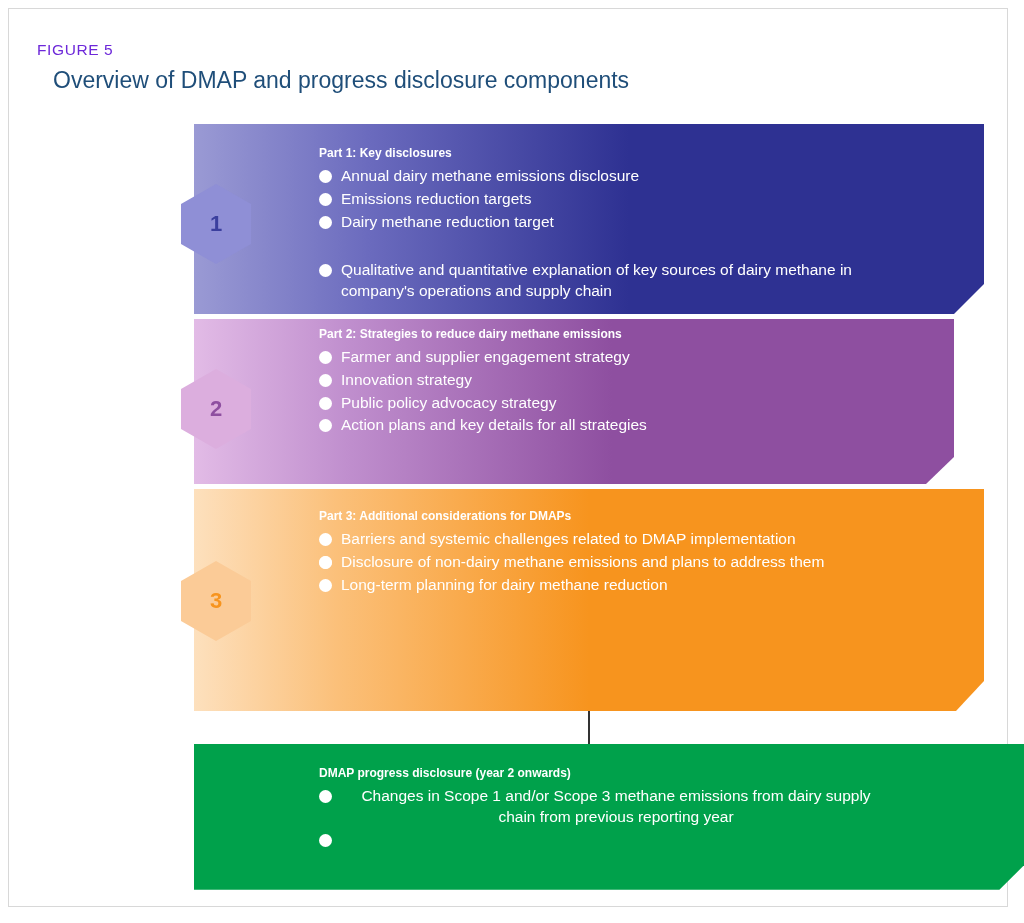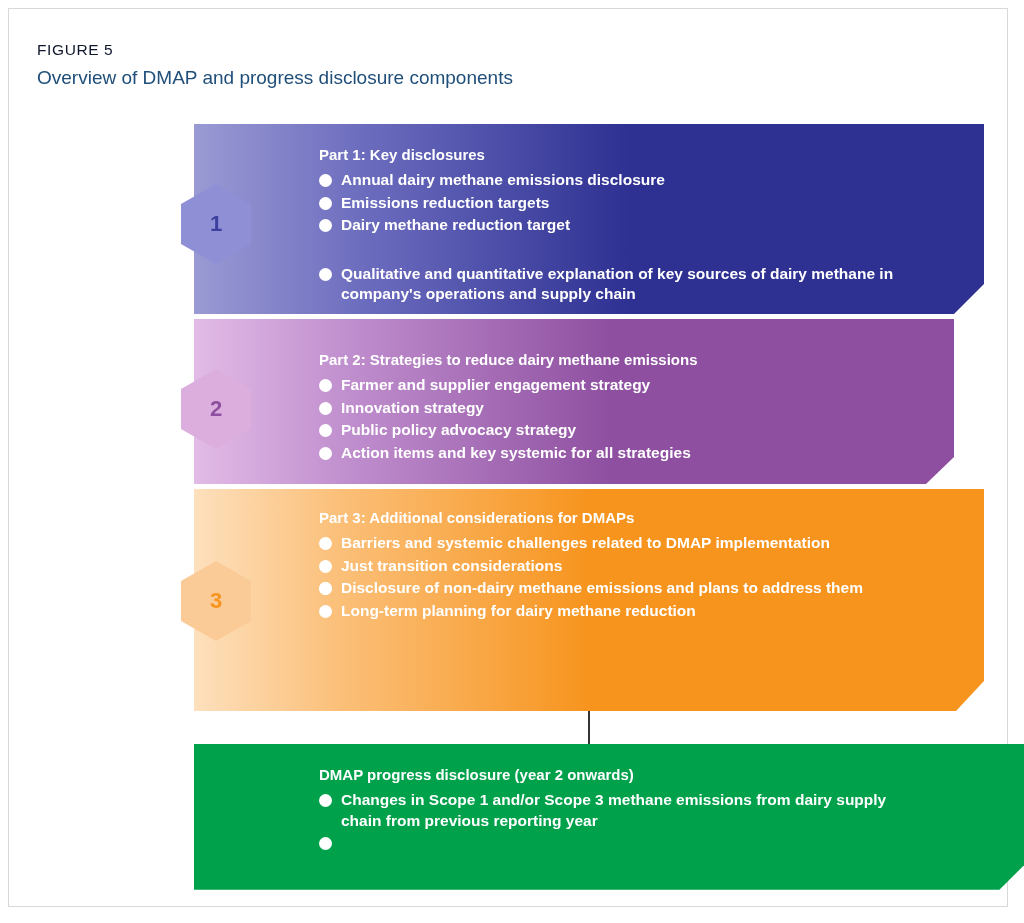--- a/index.html
+++ b/index.html
@@ -23,28 +23,28 @@
     border: 1px solid #d8d8d8;
     background: #ffffff;
     box-sizing: border-box;
   }
   .fig-label {
     position: absolute;
     left: 28px;
     top: 32px;
     font-size: 15.5px;
     letter-spacing: 0.6px;
-    color: #0f172a;
+    color: #6d28d9;
     font-family: "Liberation Sans", sans-serif;
   }
   .fig-title {
     position: absolute;
-    left: 28px;
+    left: 44px;
     top: 58px;
-    font-size: 19px;
+    font-size: 23px;
     color: #1f4e79;
     font-family: "Liberation Sans", sans-serif;
   }
 
   
   #diagram {
     position: absolute;
     left: 0;
     top: 105px;
     width: 998px;
@@ -64,39 +64,38 @@
     position: absolute;
     top: 0;
     left: 0;
     right: 0;
     bottom: 0;
     padding-left: 300px;
     padding-top: 18px;
     box-sizing: border-box;
   }
   .band-title {
-    font-size: 15px;
+    font-size: 12px;
     font-weight: bold;
     color: #ffffff;
     margin-bottom: 6px;
     line-height: 1.2;
   }
   ul.band-list {
     list-style: none;
     margin: 0;
     padding: 0;
   }
   ul.band-list li {
     position: relative;
     padding-left: 22px;
     font-size: 15.5px;
     line-height: 1.33;
     color: #ffffff;
     margin-bottom: 2px;
-    font-weight: bold;
   }
   ul.band-list li .bullet {
     position: absolute;
     left: 0;
     top: 4px;
     width: 13px;
     height: 13px;
     border-radius: 50%;
     background: #ffffff;
     display: block;
@@ -163,27 +162,27 @@
         <defs>
           <linearGradient id="grad2" x1="0" y1="0" x2="1" y2="0">
             <stop offset="0%" stop-color="#e2bbe6"></stop>
             <stop offset="20%" stop-color="#c08fce"></stop>
             <stop offset="55%" stop-color="#8e4fa0"></stop>
             <stop offset="100%" stop-color="#8e4fa0"></stop>
           </linearGradient>
         </defs>
         <polygon points="0,0 760,0 760,138 732,165 0,165" fill="url(#grad2)"></polygon>
       </svg>
-      <div class="band-content" style="padding-left:125px; padding-top:32px;">
+      <div class="band-content" style="padding-left:125px; padding-top:8px;">
         <div class="band-title">Part 2: Strategies to reduce dairy methane emissions</div>
         <ul class="band-list">
           <li><span class="bullet"></span><span>Farmer and supplier engagement strategy</span></li>
           <li><span class="bullet"></span><span>Innovation strategy</span></li>
           <li><span class="bullet"></span><span>Public policy advocacy strategy</span></li>
-          <li><span class="bullet"></span><span>Action items and key systemic for all strategies</span></li>
+          <li><span class="bullet"></span><span>Action plans and key details for all strategies</span></li>
         </ul>
       </div>
     </div>
     <div class="hex" style="left:172px; top:255px; background:#dcaede; color:#8e4fa0;">
       <span>2</span>
     </div>
 
     <div class="band" style="left:185px; top:375px; width:790px; height:288px;">
       <svg class="band-shape" viewBox="0 0 790 222" preserveAspectRatio="none">
         <defs>
@@ -193,40 +192,39 @@
             <stop offset="50%" stop-color="#f7941e"></stop>
             <stop offset="100%" stop-color="#f7941e"></stop>
           </linearGradient>
         </defs>
         <polygon points="0,0 790,0 790,192 762,222 0,222" fill="url(#grad3)"></polygon>
       </svg>
       <div class="band-content" style="padding-left:125px; padding-top:20px;">
         <div class="band-title">Part 3: Additional considerations for DMAPs</div>
         <ul class="band-list">
           <li><span class="bullet"></span><span>Barriers and systemic challenges related to DMAP implementation</span></li>
-          <li><span class="bullet"></span><span>Just transition considerations</span></li>
           <li><span class="bullet"></span></li>
           <li><span class="bullet"></span><span>Disclosure of non-dairy methane emissions and plans to address them</span></li>
           <li><span class="bullet"></span><span>Long-term planning for dairy methane reduction</span></li>
         </ul>
       </div>
     </div>
     <div class="hex" style="left:172px; top:447px; background:#fbcb97; color:#f7941e;">
       <span>3</span>
     </div>
 
     <div class="connector" style="left:579px; top:597px; height:33px;"></div>
 
     <div class="band" style="left:185px; top:630px; width:835px; height:138px;">
       <svg class="band-shape" viewBox="0 0 790 138" preserveAspectRatio="none">
         <polygon points="0,0 790,0 790,110 762,138 0,138" fill="#00a14b"></polygon>
       </svg>
       <div class="band-content" style="padding-left:125px; padding-top:22px;">
         <div class="band-title">DMAP progress disclosure (year 2 onwards)</div>
         <ul class="band-list">
-          <li style="max-width:550px;"><span class="bullet"></span><span>Changes in Scope 1 and/or Scope 3 methane emissions from dairy supply chain from previous reporting year</span></li>
+          <li style="max-width:550px;text-align:center;"><span class="bullet"></span><span>Changes in Scope 1 and/or Scope 3 methane emissions from dairy supply chain from previous reporting year</span></li>
           <li><span class="bullet"></span></li>
         </ul>
       </div>
     </div>
 
   </div>
 </div>
 
 </body></html>

